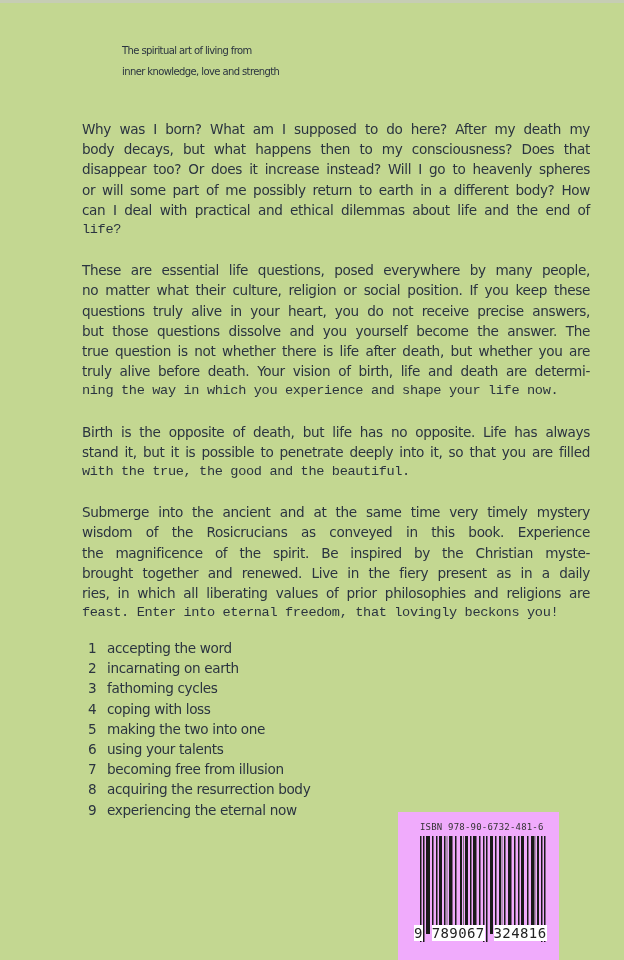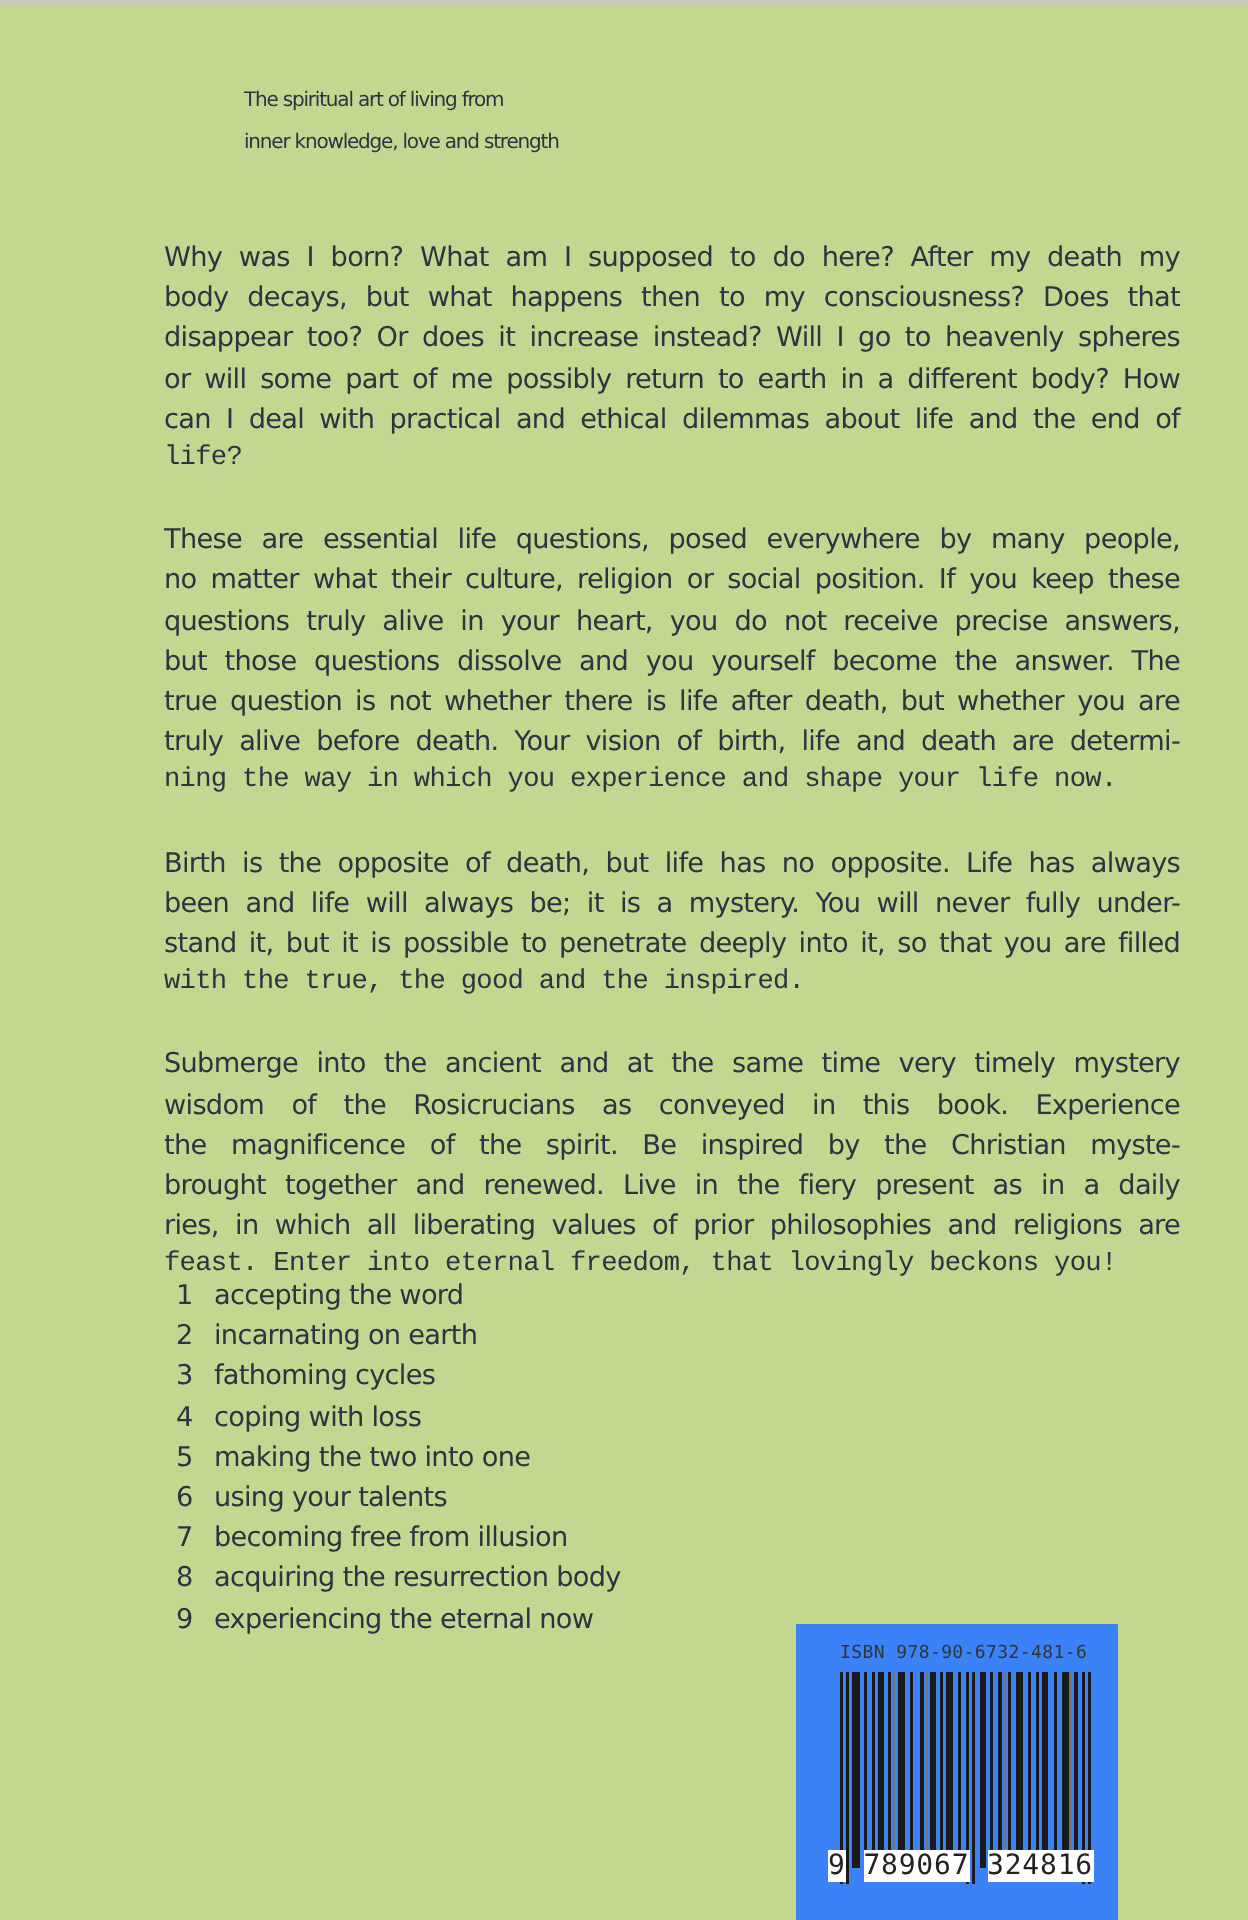--- a/index.html
+++ b/index.html
@@ -24,21 +24,21 @@
   .para .ln { display: block; text-align: justify; text-align-last: justify; white-space: nowrap; }
   .para .ln.last { text-align-last: left; font-family: Liberation Mono, monospace; }
   .toc {
     position: absolute; left: 88px; top: 638px;
     font-size: 13.6px; line-height: 20.2px; letter-spacing: -0.35px;
   }
   .toc-item { display: flex; white-space: nowrap; }
   .toc-num { width: 19px; }
   .barcode-box {
     position: absolute; left: 398px; top: 812px; width: 161px; height: 148px;
-    background: #3b82f6;
+    background: #f0abfc;
   }
   .isbn-text {
     position: absolute; left: 22px; top: 10px; width: 134px;
     font-family: "DejaVu Sans Mono", monospace; font-size: 9px; letter-spacing: 0.2px;
     color: #333; white-space: nowrap;
   }
   .bars { position: absolute; left: 22px; top: 24px; width: 130px; height: 114px; }
   .ean-digits {
     position: absolute; left: 16px; top: 113px; width: 140px;
     font-family: "DejaVu Sans Mono", monospace; font-size: 14px; color: #222;
@@ -69,23 +69,22 @@
     <span class="ln">These are essential life questions, posed everywhere by many people,</span>
     <span class="ln">no matter what their culture, religion or social position. If you keep these</span>
     <span class="ln">questions truly alive in your heart, you do not receive precise answers,</span>
     <span class="ln">but those questions dissolve and you yourself become the answer. The</span>
     <span class="ln">true question is not whether there is life after death, but whether you are</span>
     <span class="ln">truly alive before death. Your vision of birth, life and death are determi-</span>
     <span class="ln last">ning the way in which you experience and shape your life now.</span>
   </p>
   <p class="para">
     <span class="ln">Birth is the opposite of death, but life has no opposite. Life has always</span>
-    <span class="ln">been and life will always be; it is a mystery. You will never fully under-</span>
     <span class="ln">stand it, but it is possible to penetrate deeply into it, so that you are filled</span>
-    <span class="ln last">with the true, the good and the inspired.</span>
+    <span class="ln last">with the true, the good and the beautiful.</span>
   </p>
   <p class="para">
     <span class="ln">Submerge into the ancient and at the same time very timely mystery</span>
     <span class="ln">wisdom of the Rosicrucians as conveyed in this book. Experience</span>
     <span class="ln">the magnificence of the spirit. Be inspired by the Christian myste-</span>
     <span class="ln">brought together and renewed. Live in the fiery present as in a daily</span>
     <span class="ln">ries, in which all liberating values of prior philosophies and religions are</span>
     <span class="ln last">feast. Enter into eternal freedom, that lovingly beckons you!</span>
   </p>
 </div>

